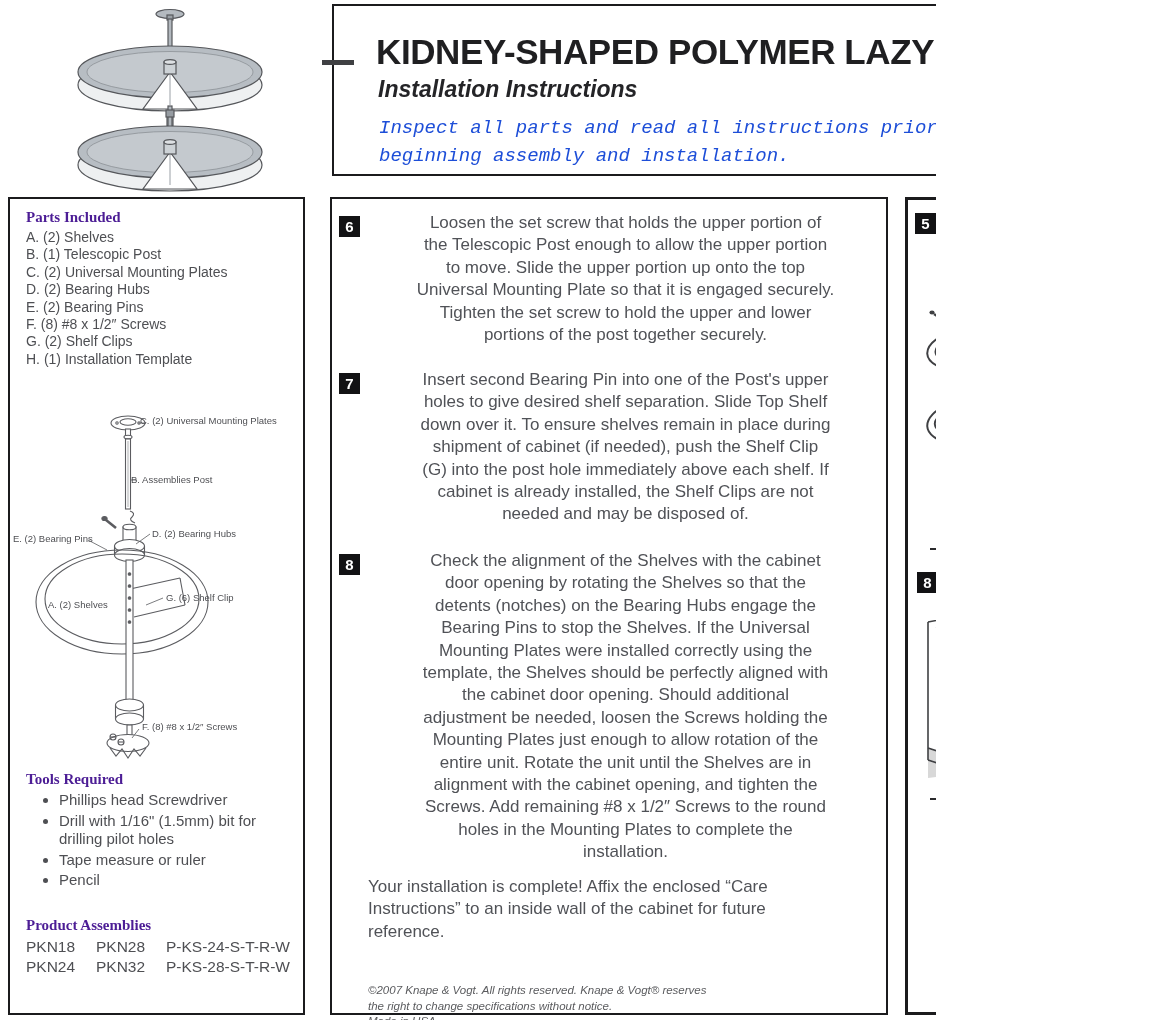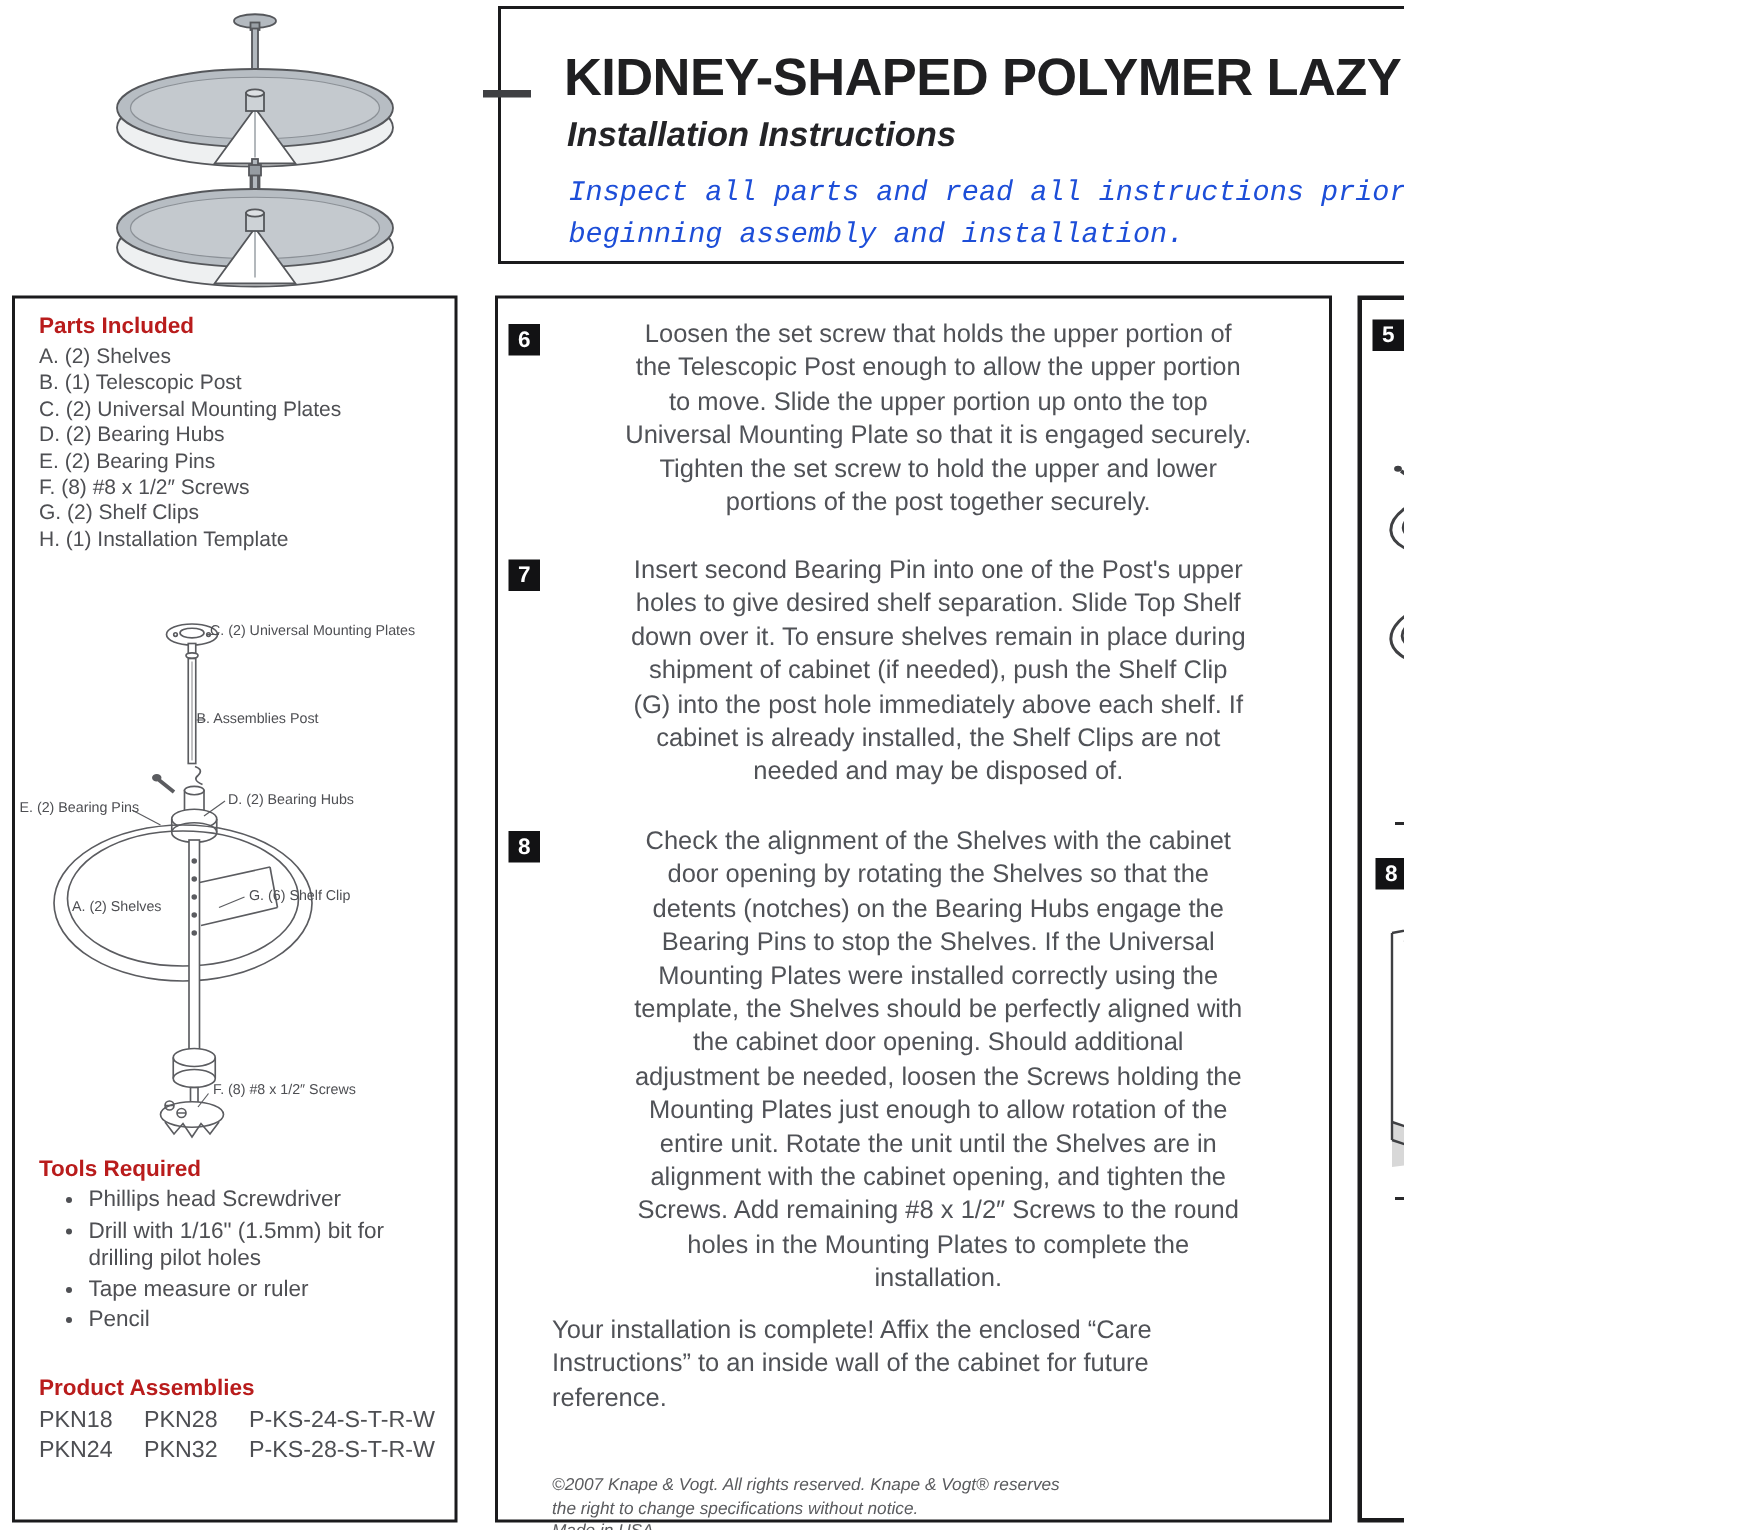--- a/index.html
+++ b/index.html
@@ -13,21 +13,21 @@
   .title-dash{left:-12px;top:54px;width:32px;height:5px;background:#3f4043;}
   .doc-title{left:42px;top:26px;font-size:35px;font-weight:700;color:#1f1f21;letter-spacing:-0.4px;white-space:nowrap;}
   .doc-subtitle{left:44px;top:70px;font-size:23px;font-weight:700;font-style:italic;color:#242427;}
   .doc-note{left:45px;top:108px;font-size:19px;font-style:italic;color:#1d4ed8;line-height:28px;white-space:pre-line;font-family:Liberation Mono, monospace;}
 
   
   .parts-panel{left:8px;top:197px;width:297px;height:818px;}
   .steps-panel{left:330px;top:197px;width:558px;height:818px;}
   .diagrams-panel{left:905px;top:197px;width:253px;height:818px;border-width:3px;}
 
-  .h-bold{font-weight:700;font-size:15px;color:#b91c1c;}
+  .h-bold{font-weight:700;font-size:15px;color:#4c1d95;font-family:Liberation Serif, serif;}
   .parts-item{font-size:14px;line-height:17.4px;color:#4e4f53;white-space:nowrap;}
   .lbl{position:absolute;font-size:9.5px;color:#4e4f53;white-space:nowrap;}
 
   ul.tools{margin:0;padding:0 0 0 17px;list-style:disc;}
   ul.tools li{font-size:15px;line-height:18.5px;color:#4e4f53;white-space:pre-line;margin:0 0 2px 12px;}
 
   .asm-row{display:flex;gap:0;font-size:15.5px;color:#4e4f53;line-height:20px;align-items:center;}
   .asm-row span:nth-child(1){width:70px;}
   .asm-row span:nth-child(2){width:70px;}
 

